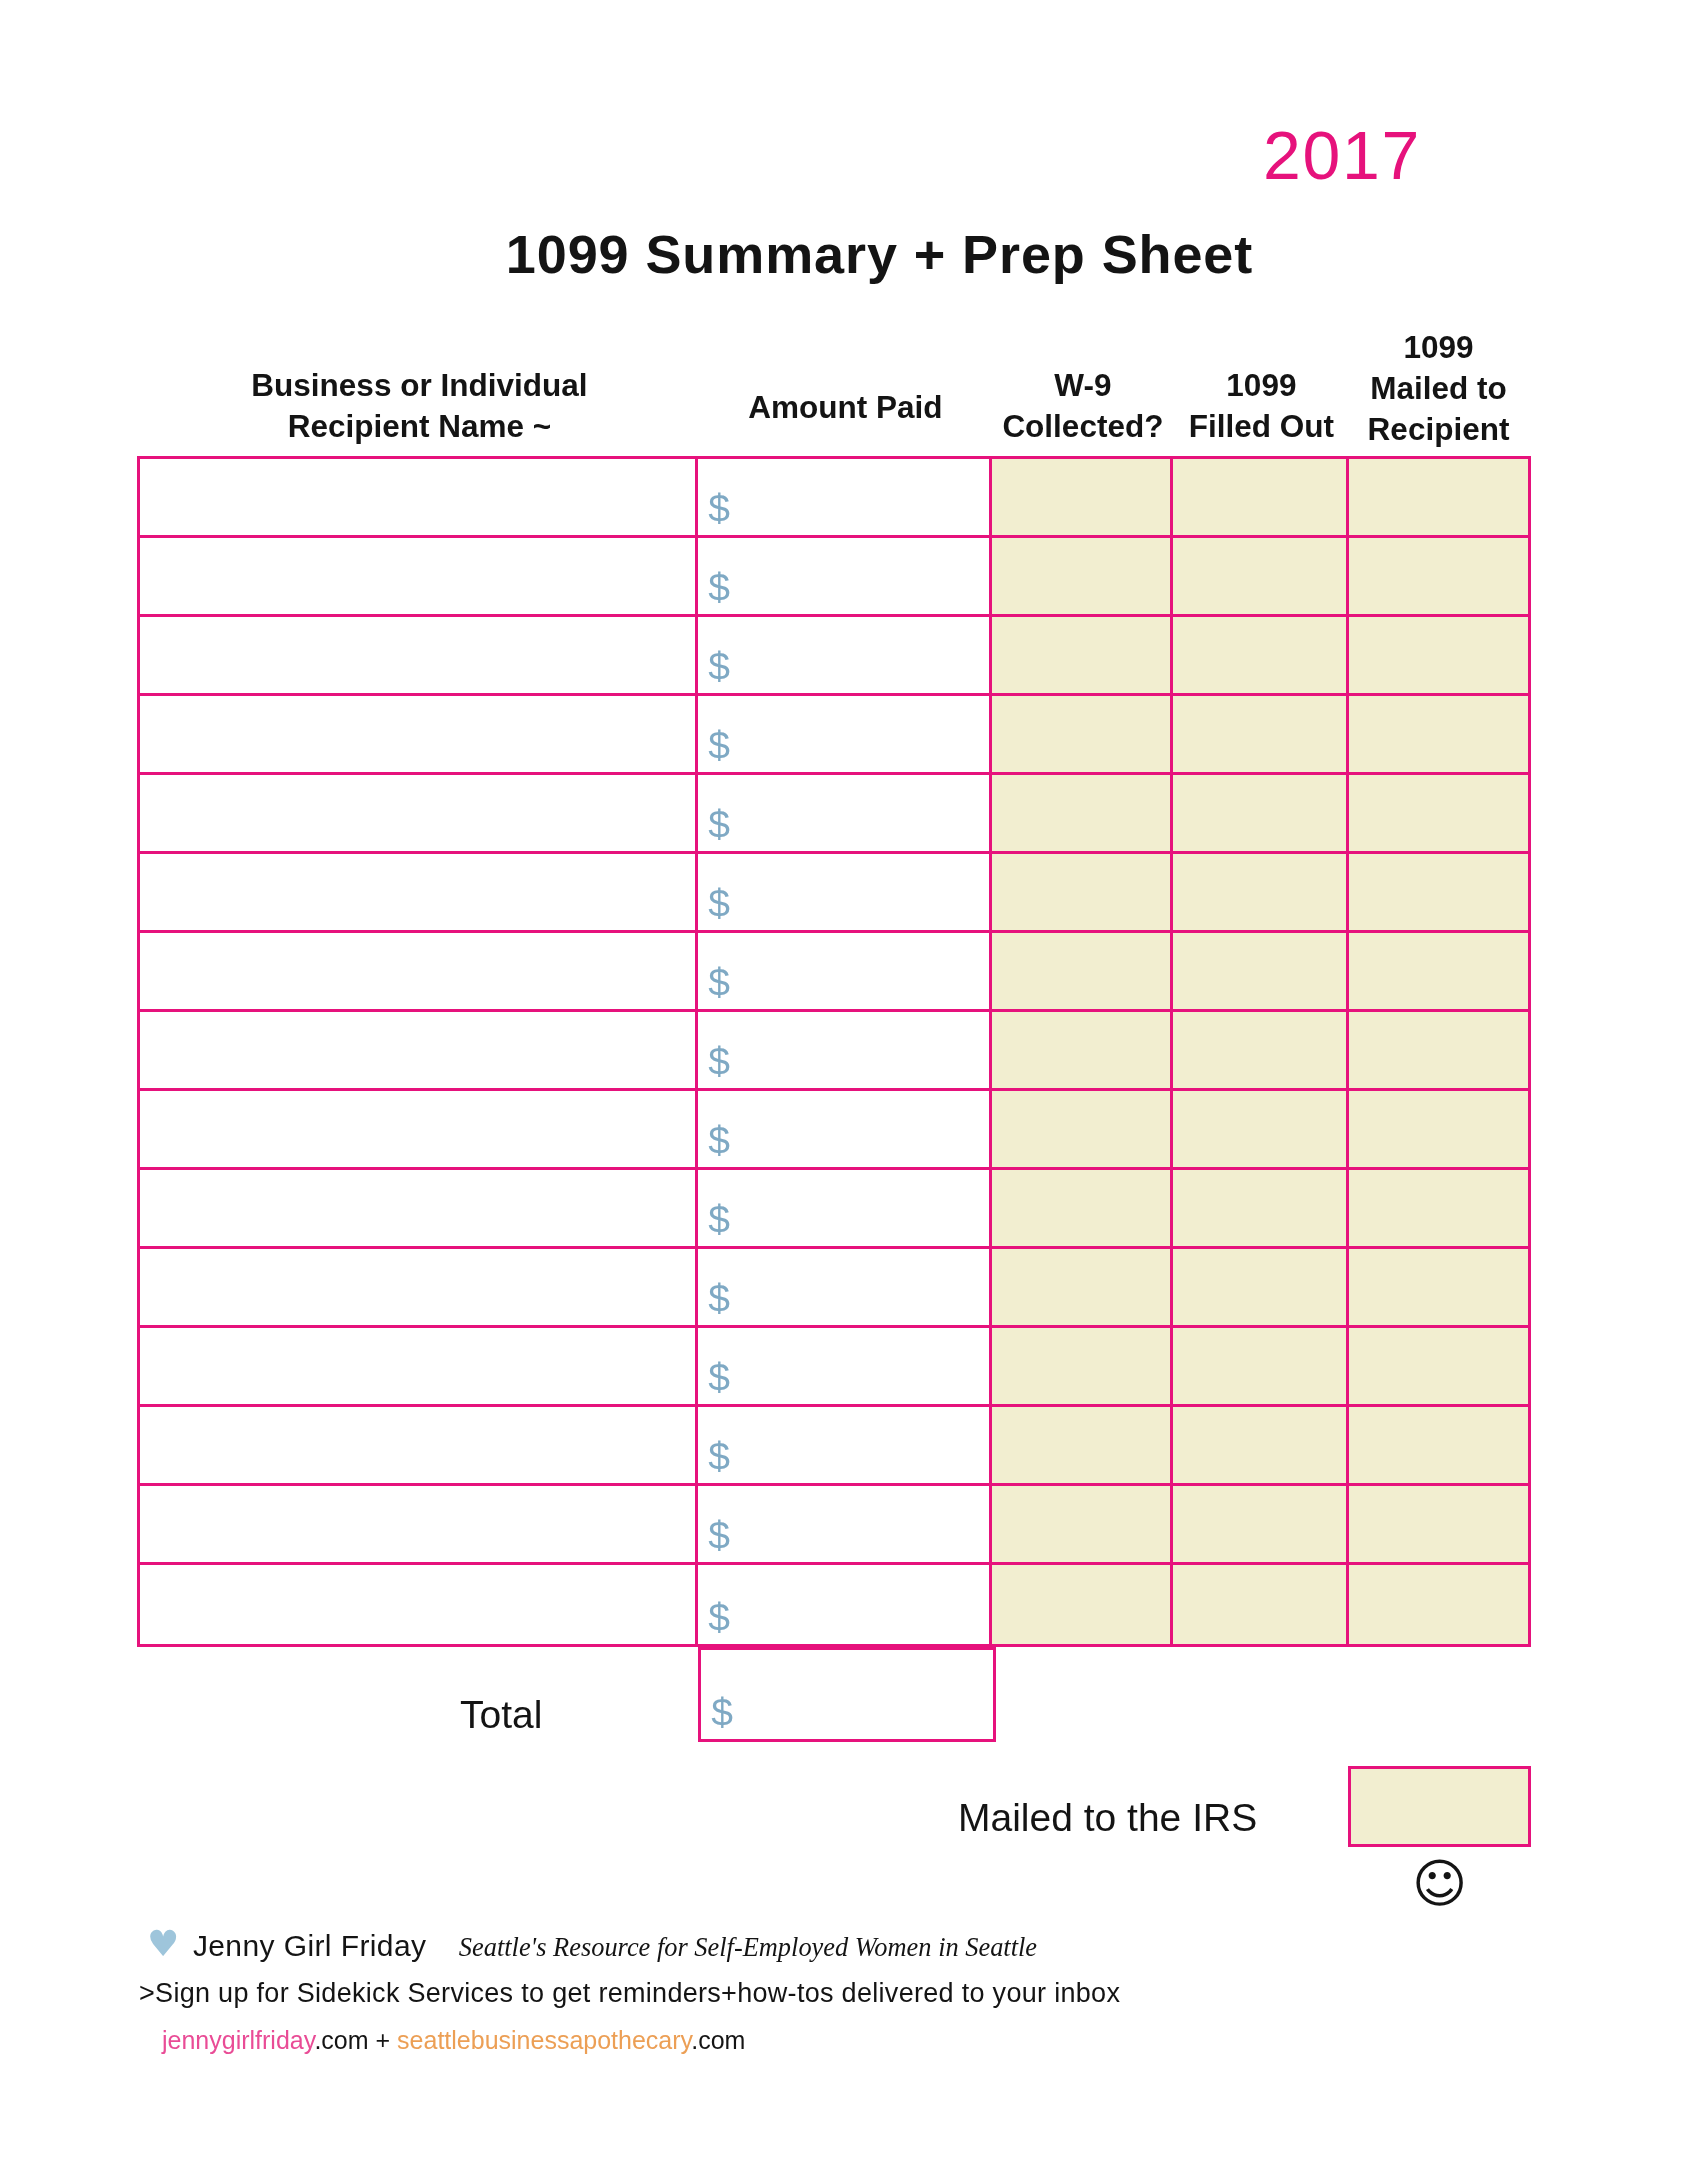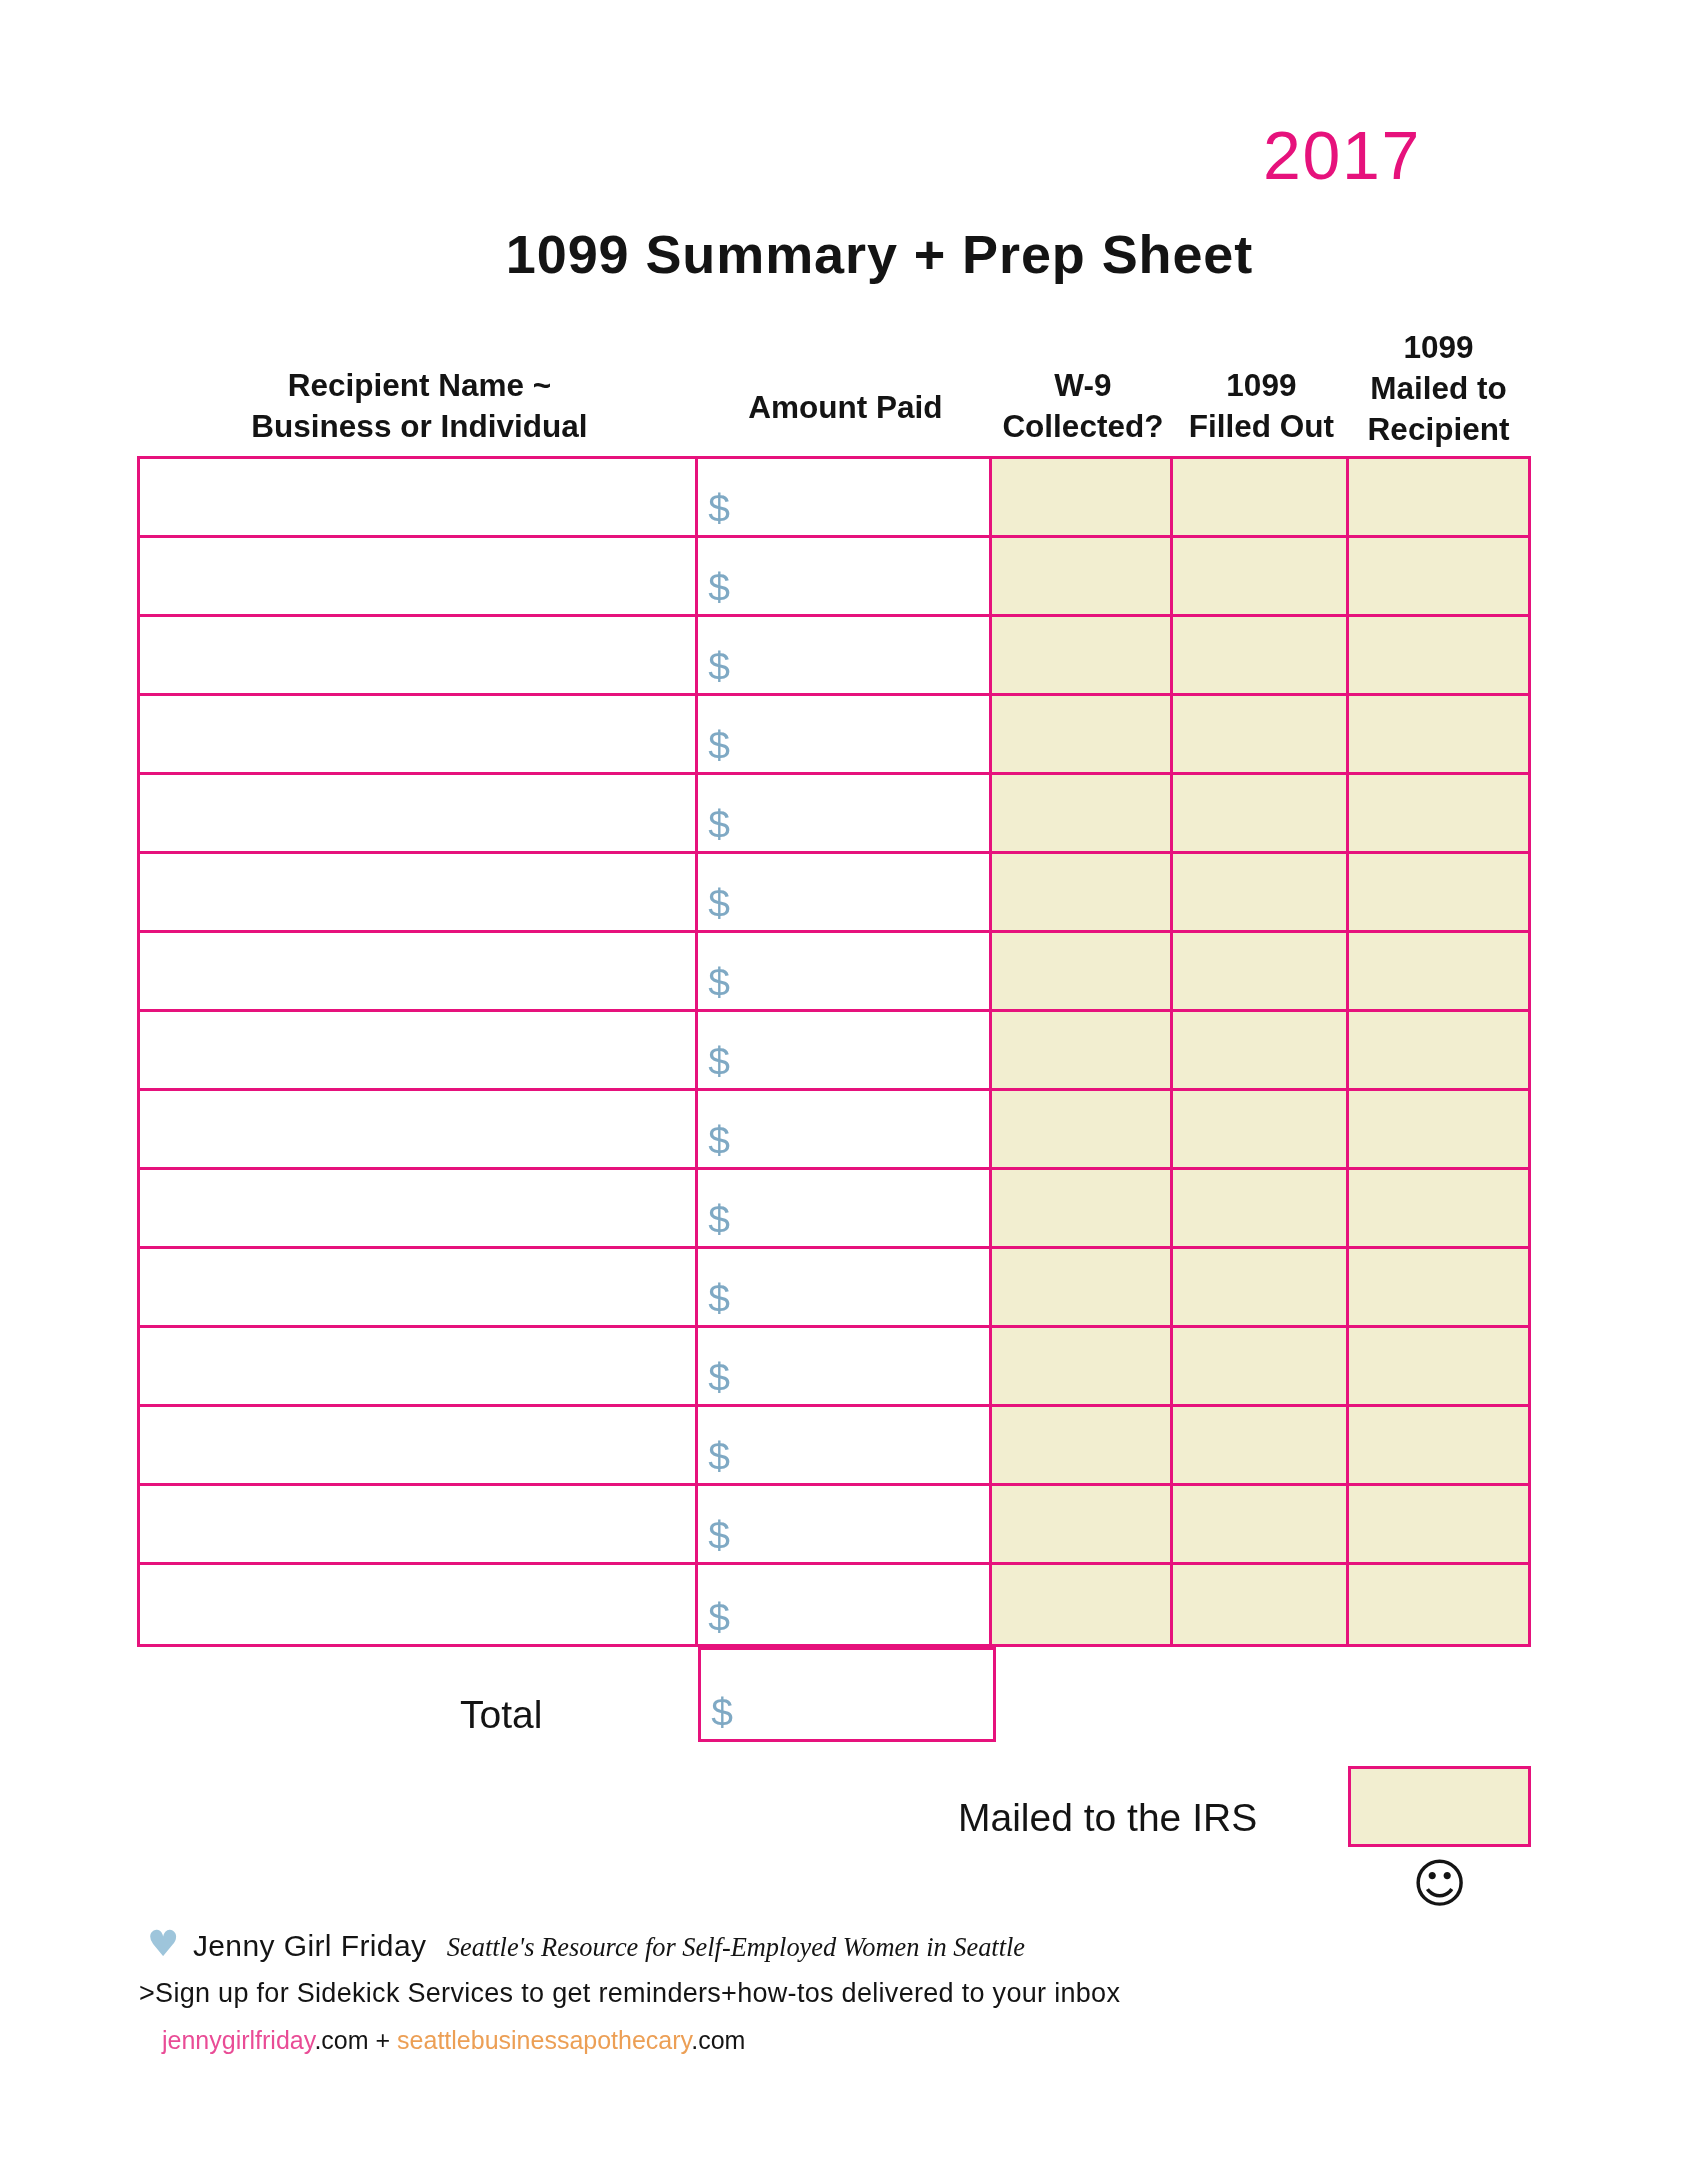--- a/index.html
+++ b/index.html
@@ -46,39 +46,39 @@
   
   .irs-label{position:absolute; left:958px; top:1796px; width:383px; text-align:left; font-size:39px;}
   .irs-box{position:absolute; left:1348px; top:1766px; width:183px; height:81px;
     box-sizing:border-box; border:3.4px solid var(--pink); background:var(--cream);}
   .smiley{position:absolute; left:1412px; top:1857px; font-family:"DejaVu Sans", sans-serif;
     font-size:53px; line-height:1; color:#141414;}
   
   .f1{position:absolute; left:147px; top:1923px; display:flex; align-items:baseline; white-space:nowrap;}
   .heart{font-family:"DejaVu Sans", sans-serif; font-size:36px; color:var(--heart-blue); margin-right:13.6px;}
   .brand{font-size:30px; margin-right:20.4px; letter-spacing:0.4px;}
-  .tagline{font-family:"Liberation Serif", serif; font-style:italic; font-size:26.4px;}
+  .tagline{font-family:"Liberation Serif", serif; font-style:italic; font-size:26.4px;margin-left:12px;}
   .f2{position:absolute; left:139px; top:1978px; font-size:27px; letter-spacing:0.3px; white-space:nowrap;}
   .f3{position:absolute; left:162px; top:2026px; font-size:25px; white-space:nowrap;}
   .seg-pink{color:var(--link-pink);} .seg-orange{color:var(--link-orange);} .seg-black{color:var(--text-black);}
 </style>
 </head>
 <body>
 
 <div class="page">
 
 
   <div class="year">2017</div>
 
   <h1 class="title">1099 Summary + Prep Sheet</h1>
 
   <div class="thead">
     <div class="hcell hc1">
+      <span>Business or Individual</span>
       <span>Recipient Name ~</span>
-      <span>Business or Individual</span>
     </div>
     <div class="hcell hc2">
       <span>Amount Paid</span>
     </div>
     <div class="hcell hc3">
       <span>W-9</span>
       <span>Collected?</span>
     </div>
     <div class="hcell hc4">
       <span>1099</span>

